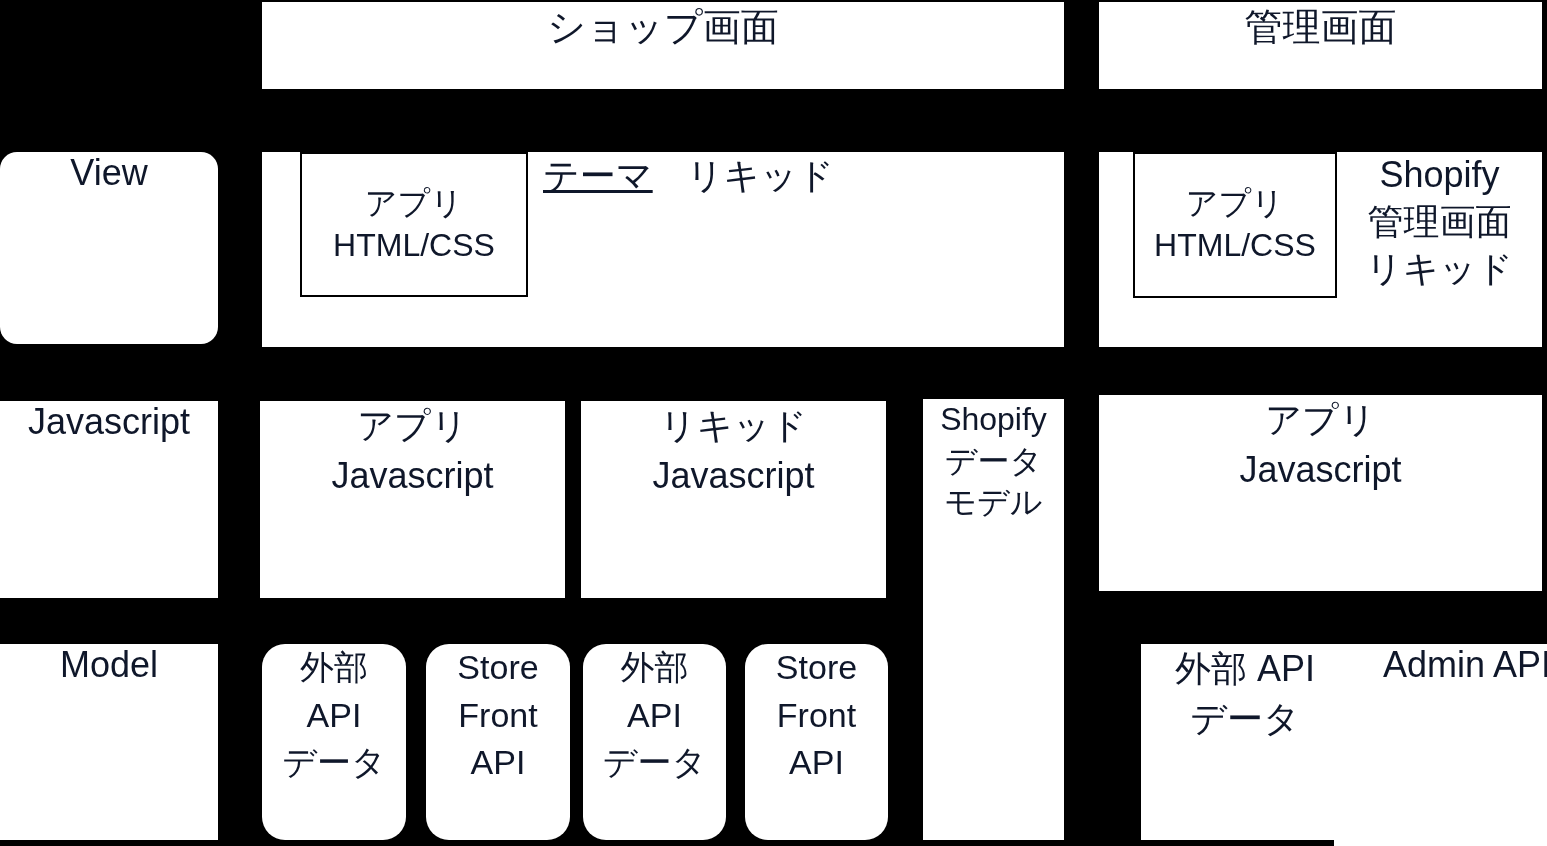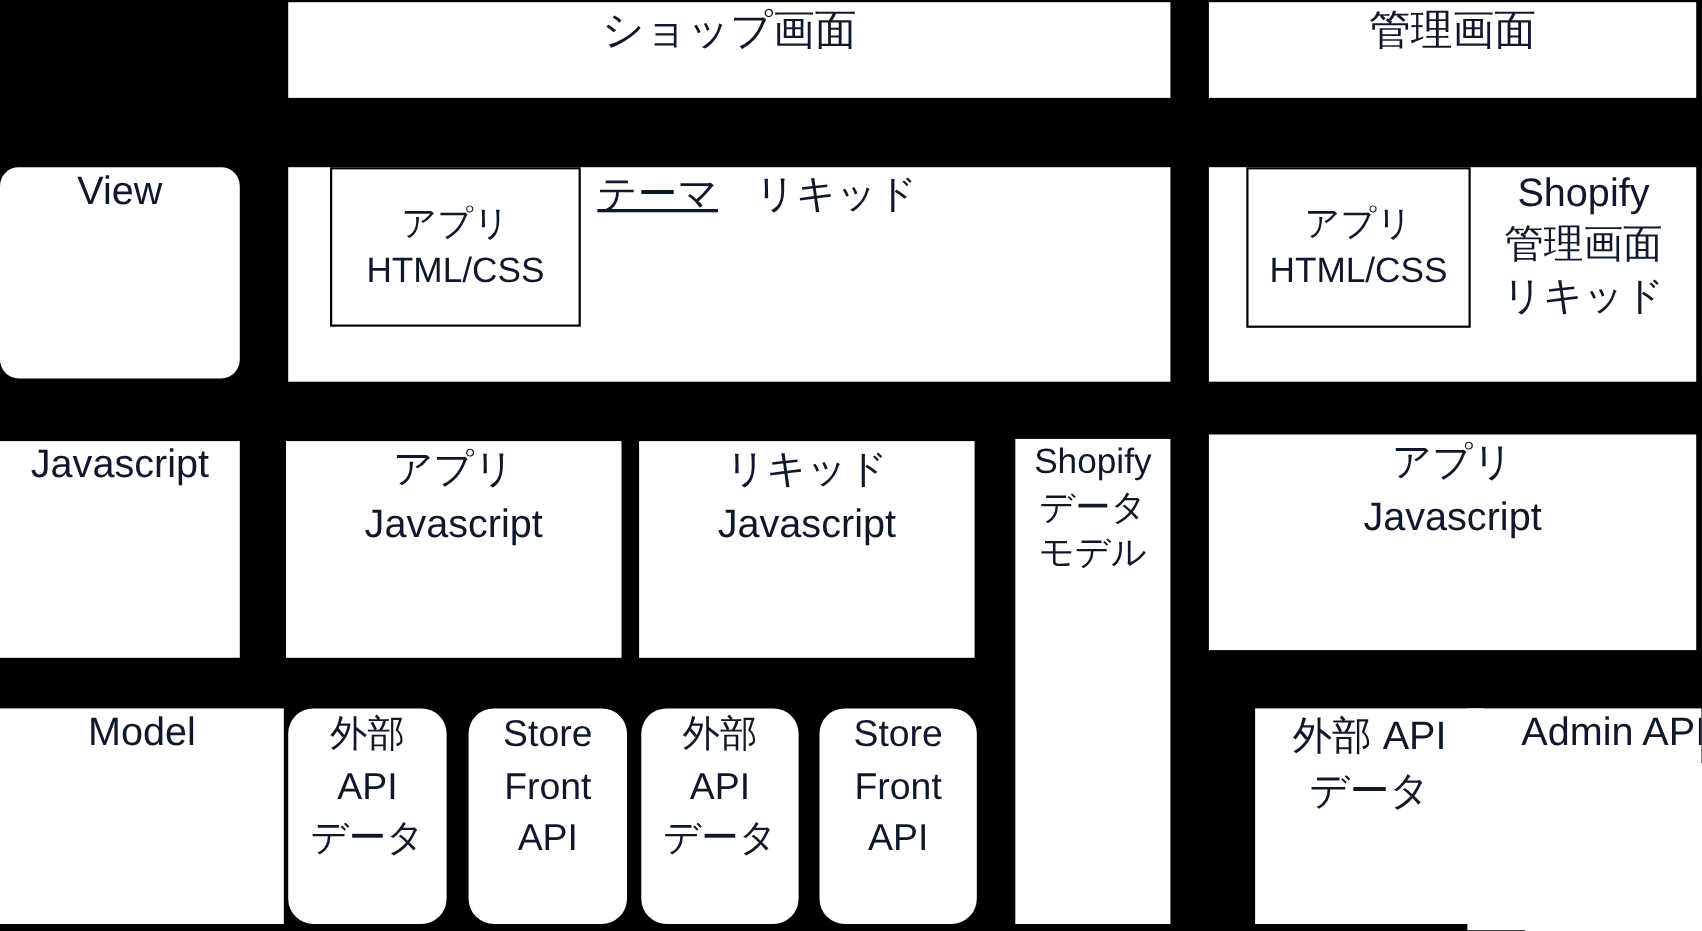--- a/index.html
+++ b/index.html
@@ -133,21 +133,21 @@
     </div>
   </div>
 
   <div class="box" style="left:1099px; top:395px; width:443px; height:196px;">
     <div class="lines">
       <div>アプリ</div>
       <div>Javascript</div>
     </div>
   </div>
 
-  <div class="box label-box" style="left:0px; top:644px; width:258px; height:196px;">
+  <div class="box label-box" style="left:0px; top:644px; width:218px; height:196px;">
     <span>Model</span>
   </div>
 
   <div class="box small-font" style="left:262px; top:644px; width:144px; height:196px;">
     <div class="lines">
       <div>外部</div>
       <div>API</div>
       <div>データ</div>
     </div>
   </div>

